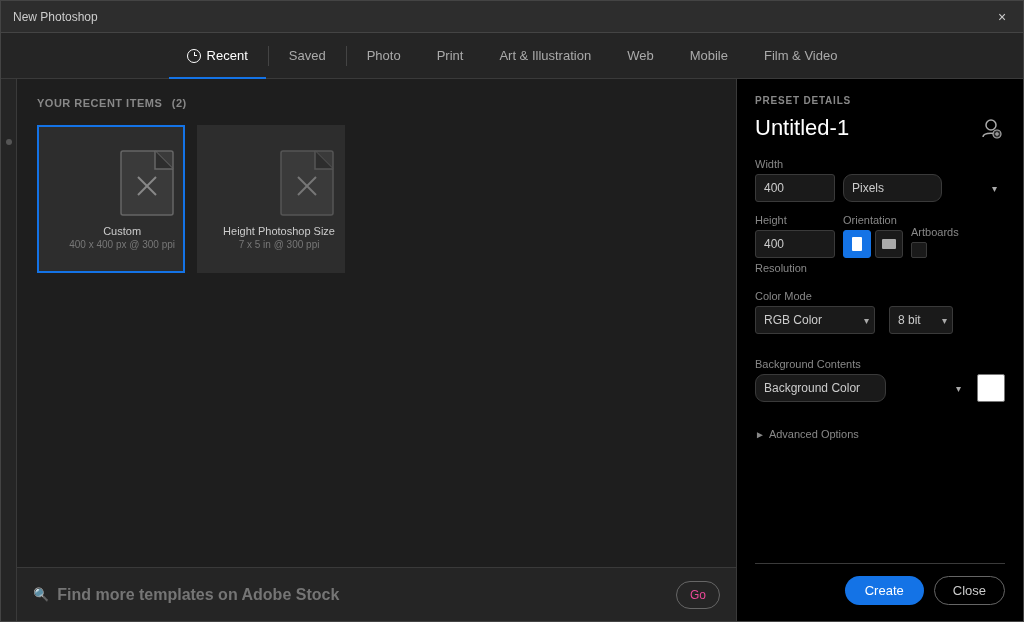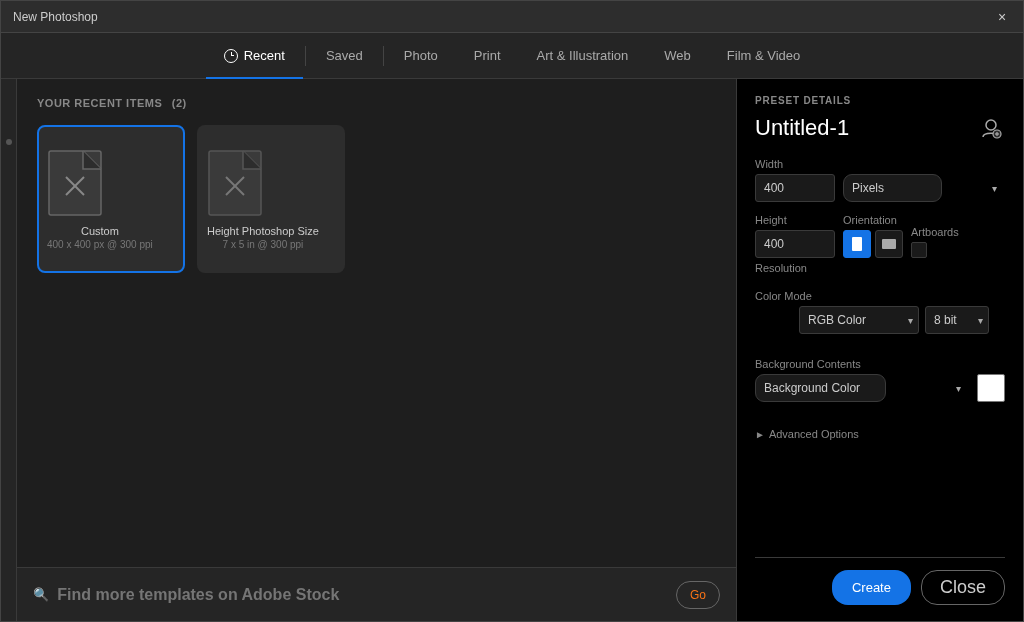--- a/index.html
+++ b/index.html
@@ -157,24 +157,24 @@
       padding: 4px 20px;
       gap: 12px;
       flex: 1;
     }
 
     .template-card {
       width: 148px;
       height: 148px;
       background: #2d2d2d;
       border: 2px solid transparent;
-      border-radius: 8px;
+      border-radius: 0;
       display: flex;
       flex-direction: column;
-      align-items: flex-start;
+      align-items: flex-end;
       justify-content: center;
       cursor: pointer;
       padding: 8px;
       gap: 8px;
     }
     .template-card.selected {
       border-color: #1473e6;
       background: #2d2d2d;
     }
 
@@ -233,21 +233,21 @@
       color: #888;
       font-size: 16px;
       font-weight: bold;
     }
     .go-btn {
       width: 44px;
       height: 28px;
       background: transparent;
       border: 1.5px solid #666;
       border-radius: 14px;
-      color: #f97316;
+      color: #ec4899;
       font-size: 12px;
       cursor: pointer;
       display: flex;
       align-items: center;
       justify-content: center;
     }
 
     
     .left-strip {
       width: 16px;
@@ -408,23 +408,22 @@
       background: #1a1a1a;
       border: 1px solid #3a3a3a;
       border-radius: 2px;
       cursor: pointer;
     }
 
     
     .color-mode-row {
       display: flex;
       align-items: center;
-      gap: 6px;
+      gap: 14px;
       margin-bottom: 12px;
-      margin-left: 44px;
     }
     .select-wrapper-sm {
       position: relative;
     }
     .select-wrapper-sm::after {
       content: '▾';
       position: absolute;
       right: 6px;
       top: 50%;
       transform: translateY(-50%);
@@ -498,21 +497,21 @@
       font-size: 13px;
       cursor: pointer;
       font-weight: 500;
     }
     .btn-close {
       background: transparent;
       color: #ccc;
       border: 1.5px solid #666;
       border-radius: 16px;
       padding: 6px 18px;
-      font-size: 18px;
+      font-size: 13px;
       cursor: pointer;
     }
   </style>
 </head>
 <body>
 
 <div class="dialog">
 
   <div class="title-bar">
     <span class="title-bar-text">New Photoshop</span>
@@ -533,20 +532,23 @@
       <span>Photo</span>
     </div>
     <div class="tab-item">
       <span>Print</span>
     </div>
     <div class="tab-item">
       <span>Art &amp; Illustration</span>
     </div>
     <div class="tab-item">
       <span>Web</span>
+    </div>
+    <div class="tab-item">
+      <span>Mobile</span>
     </div>
     <div class="tab-item">
       <span>Film &amp; Video</span>
     </div>
   </div>
 
   <div class="main-content">
 
     <div class="left-strip">
       <div class="strip-dot"></div>

